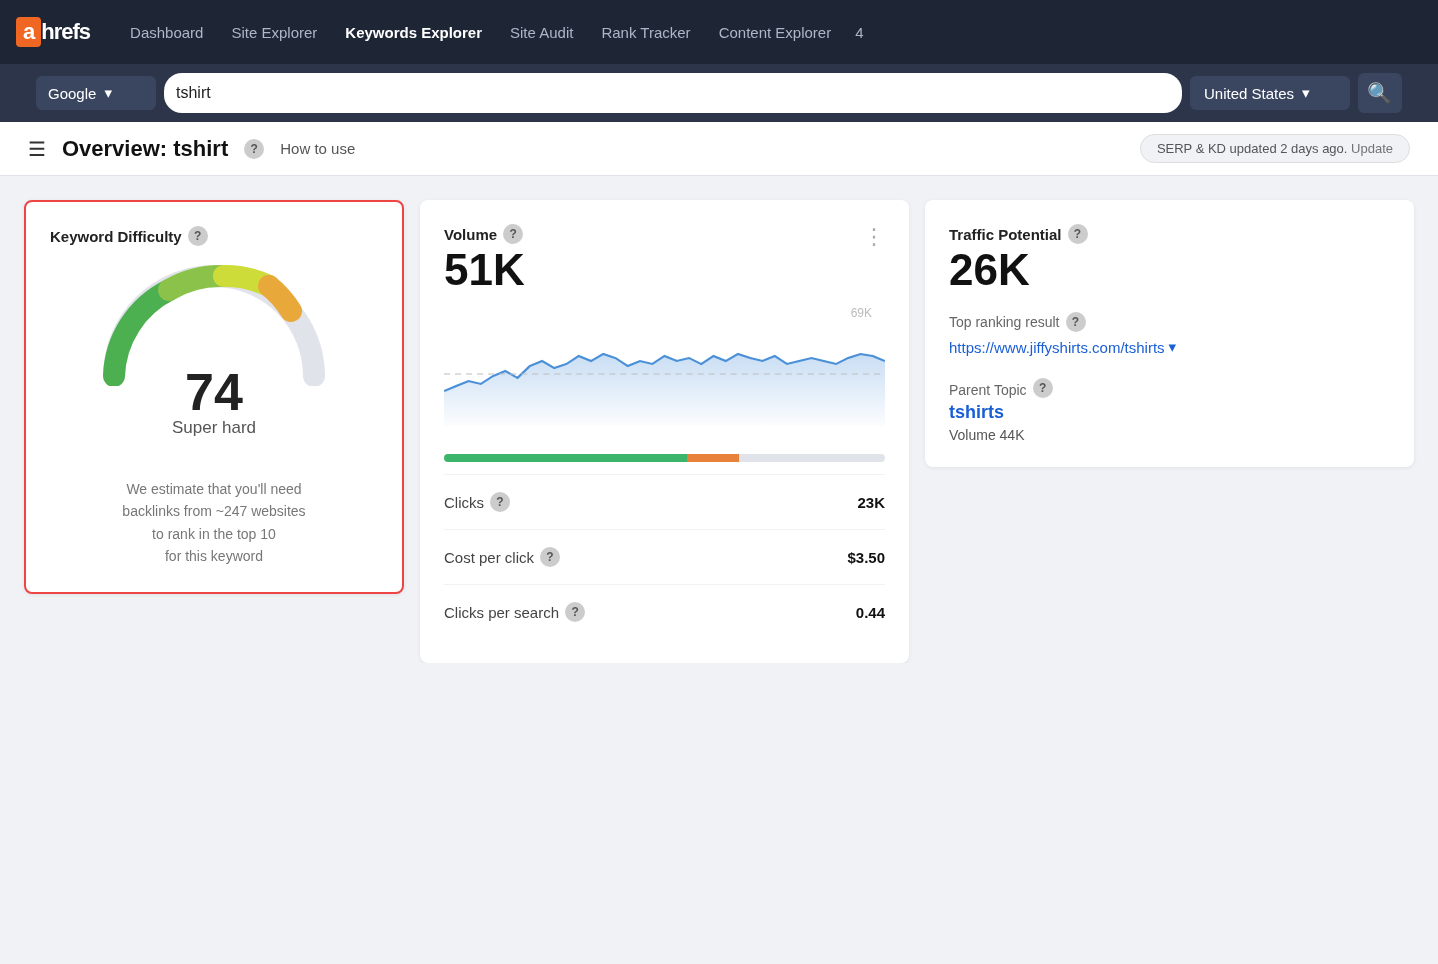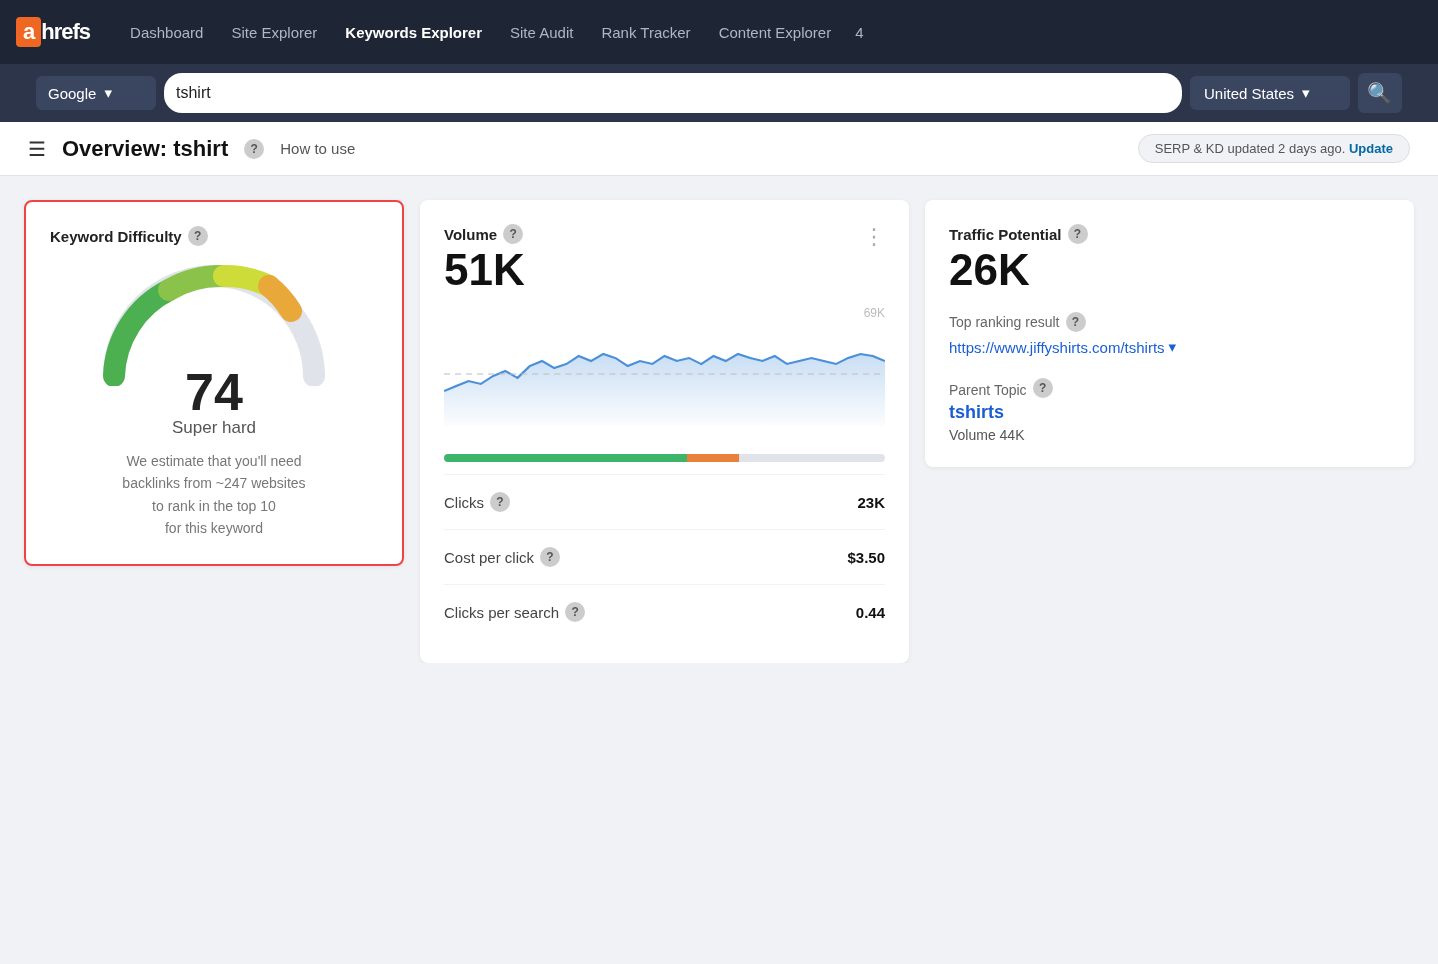--- a/index.html
+++ b/index.html
@@ -78,21 +78,21 @@
       width: 20px; height: 20px; border-radius: 50%; background: #ccc;
       color: #555; font-size: 12px; cursor: pointer; font-weight: 600;
     }
     .how-to-use {
       display: flex; align-items: center; gap: 6px; color: #555; font-size: 15px; cursor: pointer;
     }
     .serp-update-badge {
       margin-left: auto; background: #f0f2f5; border: 1px solid #ddd;
       border-radius: 20px; padding: 6px 16px; font-size: 13px; color: #555;
     }
-    .serp-update-badge .update-link { color: #0369a1; font-weight: 700; cursor: pointer; }
+    .serp-update-badge .update-link { color: #737373; font-weight: 400; cursor: pointer; }
 
     
     .cards-area {
       display: flex; gap: 0; padding: 24px 24px 0 24px; align-items: flex-start;
     }
 
     
     .card {
       background: #fff; border-radius: 8px; flex: 1; margin: 0 8px; padding: 24px;
       box-shadow: 0 1px 4px rgba(0,0,0,0.07);
@@ -111,35 +111,35 @@
       display: flex; flex-direction: column; align-items: center; padding: 10px 0 0 0;
     }
     .gauge-svg { width: 240px; height: 130px; }
     .gauge-score {
       font-size: 52px; font-weight: 700; color: #222; margin-top: -20px; line-height: 1;
     }
     .gauge-label {
       font-size: 17px; color: #555; 
     }
     .kd-description {
-      text-align: center; color: #777; font-size: 14px; margin-top: 12px; line-height: 1.6;
+      text-align: center; color: #777; font-size: 14px; margin-top: 40px; line-height: 1.6;
     }
 
     
     .vol-card { flex: 1; }
     .card-header-row {
       display: flex; align-items: flex-start; justify-content: space-between;
     }
     .vol-value { font-size: 44px; font-weight: 700; color: #111; line-height: 1.1; margin-top: 2px; }
     .three-dots { color: #aaa; font-size: 22px; cursor: pointer; }
     .chart-wrap {
       position: relative; width: 100%; height: 140px; margin: 12px 0 6px;
       overflow: hidden;
     }
-    .chart-label-top { position: absolute; top: 0; right: 0; font-size: 12px; color: #bbb; }
+    .chart-label-top { position: absolute; top: 0; right: 13px; font-size: 12px; color: #bbb; }
     .chart-svg { width: 100%; height: 120px; display: block; }
     .volume-bar-row { display: flex; height: 8px; border-radius: 4px; overflow: hidden; margin: 8px 0 12px; }
     .vol-bar-green { background: #3cb56a; flex: 0 0 55%; }
     .vol-bar-orange { background: #e8813a; flex: 0 0 12%; }
     .vol-bar-gray { background: #e0e3ea; flex: 1; }
     .stat-row {
       display: flex; align-items: center; justify-content: space-between;
       padding: 17px 0; border-top: 1px solid #f0f2f5; font-size: 15px;
     }
     .stat-label { color: #444; display: flex; align-items: center; gap: 6px; }

